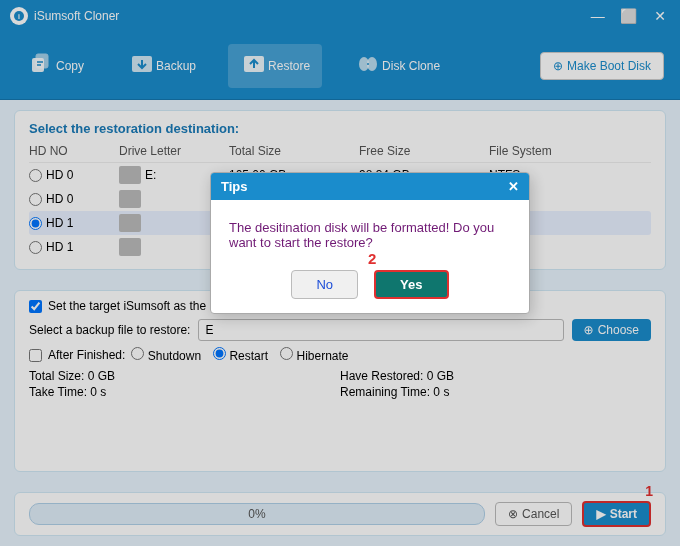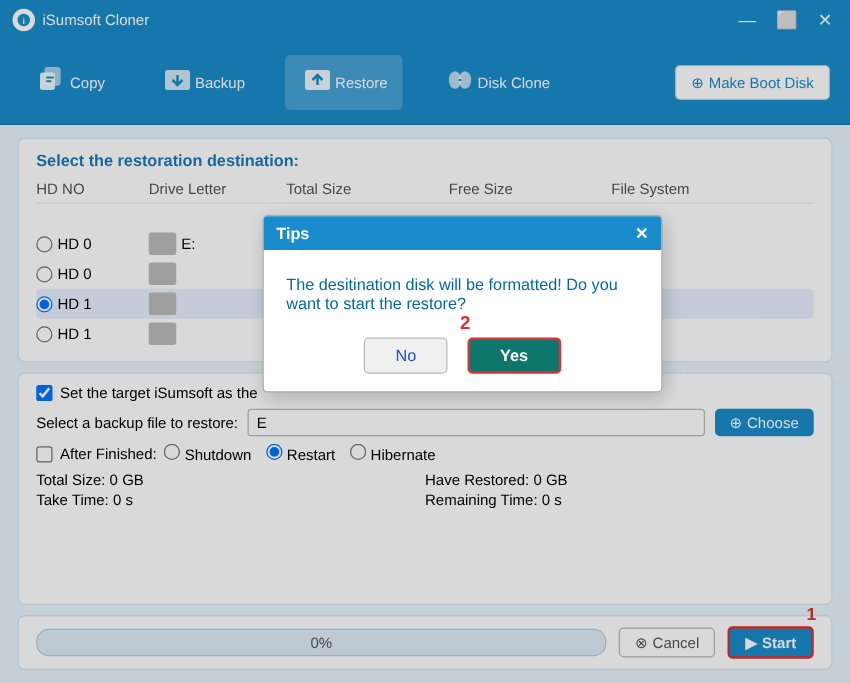--- a/index.html
+++ b/index.html
@@ -85,21 +85,21 @@
       gap: 4px;
     }
 
     
     .main {
       padding: 10px 14px;
       background: #e8f4fd;
       height: calc(546px - 32px - 68px);
       display: flex;
       flex-direction: column;
-      gap: 8px;
+      gap: 20px;
     }
 
     
     .panel {
       background: white;
       border-radius: 6px;
       border: 1px solid #d0e8f5;
       padding: 10px 14px;
     }
 
@@ -111,21 +111,21 @@
     }
 
     
     .table-header {
       display: grid;
       grid-template-columns: 90px 110px 130px 130px 130px;
       font-size: 12px;
       color: #555;
       border-bottom: 1px solid #eee;
       padding-bottom: 4px;
-      margin-bottom: 20px;
+      margin-bottom: 0;
     }
     .table-row {
       display: grid;
       grid-template-columns: 90px 110px 130px 130px 130px;
       font-size: 12px;
       padding: 3px 0;
       align-items: center;
     }
     .table-row.selected { background: #e8f0ff; border-radius: 3px; }
     .radio-cell { display: flex; align-items: center; gap: 4px; }
@@ -271,21 +271,21 @@
     }
     .dialog-title-bar span { font-size: 13px; font-weight: 600; }
     .dialog-close {
       cursor: pointer;
       font-size: 16px;
       line-height: 1;
     }
     .dialog-body {
       padding: 20px 18px 12px 18px;
       font-size: 13px;
-      color: #0369a1;
+      color: #701a75;
     }
     .dialog-footer {
       padding: 8px 18px 14px 18px;
       display: flex;
       justify-content: center;
       gap: 16px;
     }
     .dialog-no-btn {
       background: #f0f0f0;
       color: #1d4ed8;

